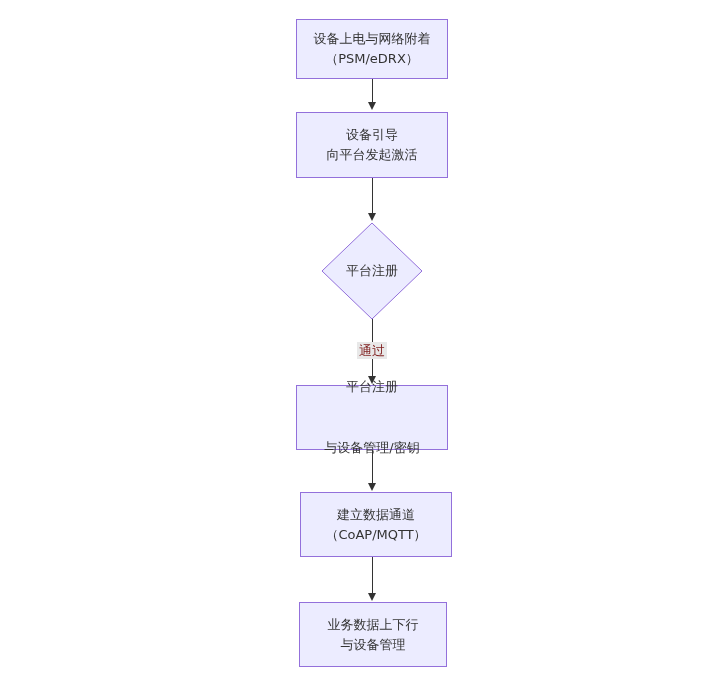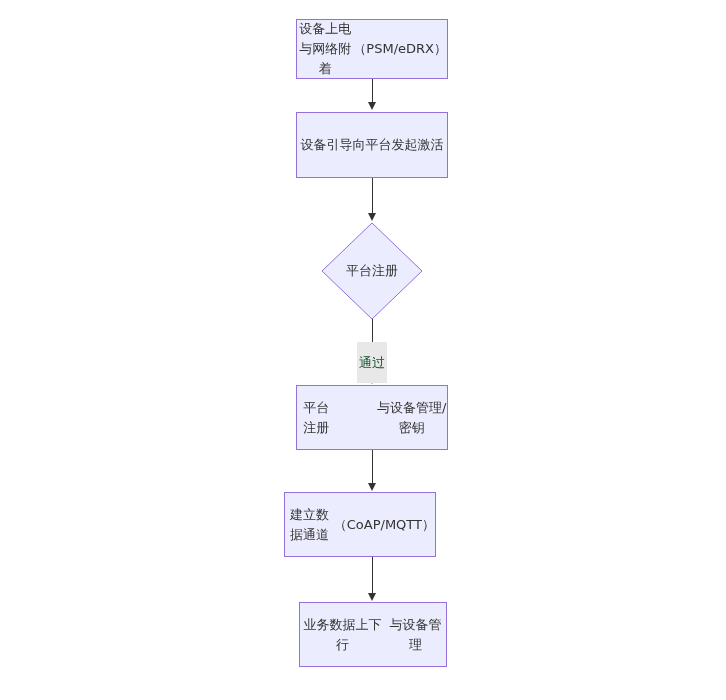--- a/index.html
+++ b/index.html
@@ -15,31 +15,31 @@
     background: #ffffff;
     overflow: hidden;
   }
   .node {
     position: absolute;
     box-sizing: border-box;
     background: #ECECFF;
     border: 1px solid #9370DB;
     color: #333333;
     display: flex;
-    flex-direction: row;
+    flex-direction: column;
     align-items: center;
     justify-content: center;
     text-align: center;
     font-size: 13px;
     line-height: 20px;
   }
   #n1 { left: 296px; top: 19px;  width: 152px; height: 60px; }
   #n2 { left: 296px; top: 112px; width: 152px; height: 66px; }
   #n4 { left: 296px; top: 385px; width: 152px; height: 65px; gap: 41px; }
-  #n5 { left: 284px; top: 492px; width: 152px; height: 65px; }
+  #n5 { left: 300px; top: 492px; width: 152px; height: 65px; }
   #n6 { left: 299px; top: 602px; width: 148px; height: 65px; }
 
   .diamond-wrap {
     position: absolute;
     left: 321px;
     top: 222px;
     width: 102px;
     height: 98px;
   }
   .diamond-wrap svg { display: block; }
@@ -81,24 +81,24 @@
   #a3 { top: 319px; height: 65px; }
   #a4 { top: 450px; height: 41px; }
   #a5 { top: 557px; height: 44px; }
 
   .edge-label {
     position: absolute;
     left: 372px;
     top: 342px;
     transform: translateX(-50%);
     background: #e8e8e8;
-    color: #14532d;
+    color: #7f1d1d;
     font-size: 13px;
     line-height: 17px;
-    padding: 12px 2px;
+    padding: 0 2px;
     white-space: nowrap;
   }
 </style>
 </head>
 <body>
 
 <div class="canvas">
 
   <div class="node" id="n1">
     <span>设备上电与网络附着</span>

